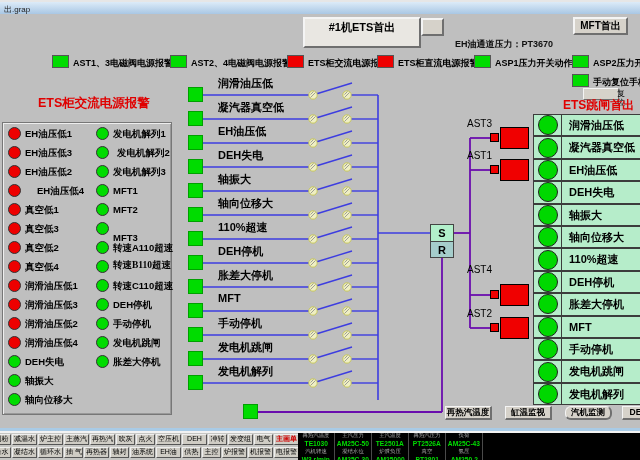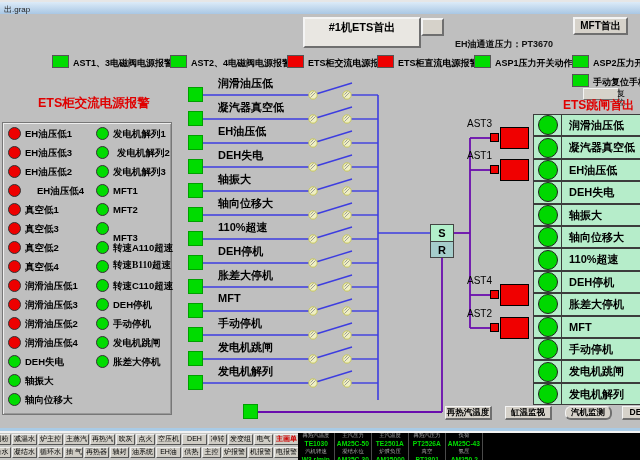--- a/index.html
+++ b/index.html
@@ -315,21 +315,21 @@
 
 <div class="abs gsq" style="left:243px;top:404px;"></div>
 
 <div id="ast-outputs">
     <div class="ast-label" style="left: 467px; top: 118px; position: absolute;">AST3</div>
     <div class="ast-sm" style="left: 490px; top: 133px; position: absolute;"></div>
     <div class="ast-box" style="left: 500px; top: 127px; position: absolute;"></div>
     <div class="ast-label" style="left: 467px; top: 150px; position: absolute;">AST1</div>
     <div class="ast-sm" style="left: 490px; top: 165px; position: absolute;"></div>
     <div class="ast-box" style="left: 500px; top: 159px; position: absolute;"></div>
-    <div class="ast-label" style="left: 467px; top: 275px; position: absolute;">AST4</div>
+    <div class="ast-label" style="left: 467px; top: 264px; position: absolute;">AST4</div>
     <div class="ast-sm" style="left: 490px; top: 290px; position: absolute;"></div>
     <div class="ast-box" style="left: 500px; top: 284px; position: absolute;"></div>
     <div class="ast-label" style="left: 467px; top: 308px; position: absolute;">AST2</div>
     <div class="ast-sm" style="left: 490px; top: 323px; position: absolute;"></div>
     <div class="ast-box" style="left: 500px; top: 317px; position: absolute;"></div>
   </div>
 
 <div class="abs ptitle" style="left:563px;top:97px;font-size:12px;">ETS跳闸首出</div>
 <div id="right-table">
     <div style="left: 533px; top: 114px; width: 109px; height: 22.4px; position: absolute;">

